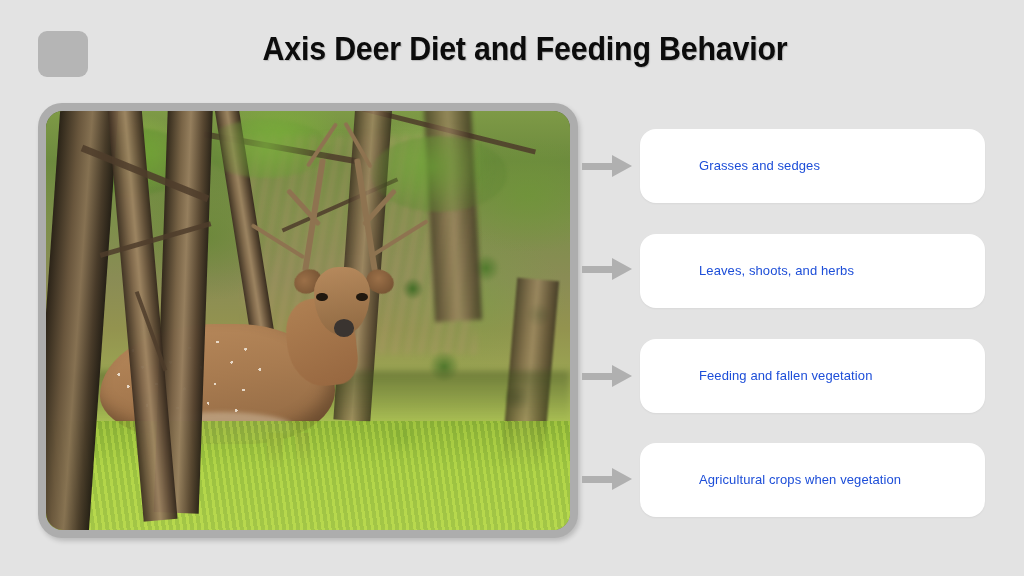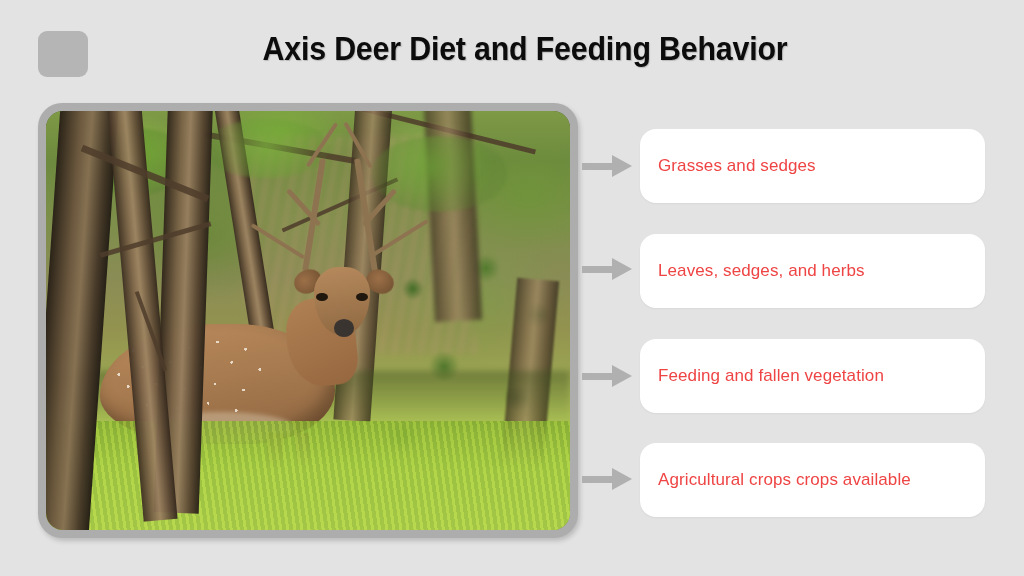--- a/index.html
+++ b/index.html
@@ -377,24 +377,25 @@
     height: 74px;
     background: #ffffff;
     border-radius: 16px;
     display: flex;
     align-items: center;
     box-sizing: border-box;
     padding: 0 18px;
     box-shadow: 0 1px 2px rgba(0,0,0,0.05);
   }
   .card-label {
-    font-size: 17px;
-    color: #ef4444;
+    font-size: 13px;
+    color: #1d4ed8;
     line-height: 1.28;
     letter-spacing: 0.1px;
+    margin-left: 41px;
   }
   .card.c-1 { top: 129px; }
   .card.c-2 { top: 234px; }
   .card.c-3 { top: 339px; }
   .card.c-4 { top: 443px; }
 </style>
 </head>
 <body>
 
 <div class="logo-block"></div>
@@ -472,20 +473,20 @@
 </div>
 <div class="arrow a-4">
   <div class="shaft"></div>
   <div class="head"></div>
 </div>
 
 <div class="card c-1">
   <span class="card-label">Grasses and sedges</span>
 </div>
 <div class="card c-2">
-  <span class="card-label">Leaves, sedges, and herbs</span>
+  <span class="card-label">Leaves, shoots, and herbs</span>
 </div>
 <div class="card c-3">
   <span class="card-label">Feeding and fallen vegetation</span>
 </div>
 <div class="card c-4">
-  <span class="card-label">Agricultural crops crops available</span>
+  <span class="card-label">Agricultural crops when vegetation</span>
 </div>
 
 </body></html>

